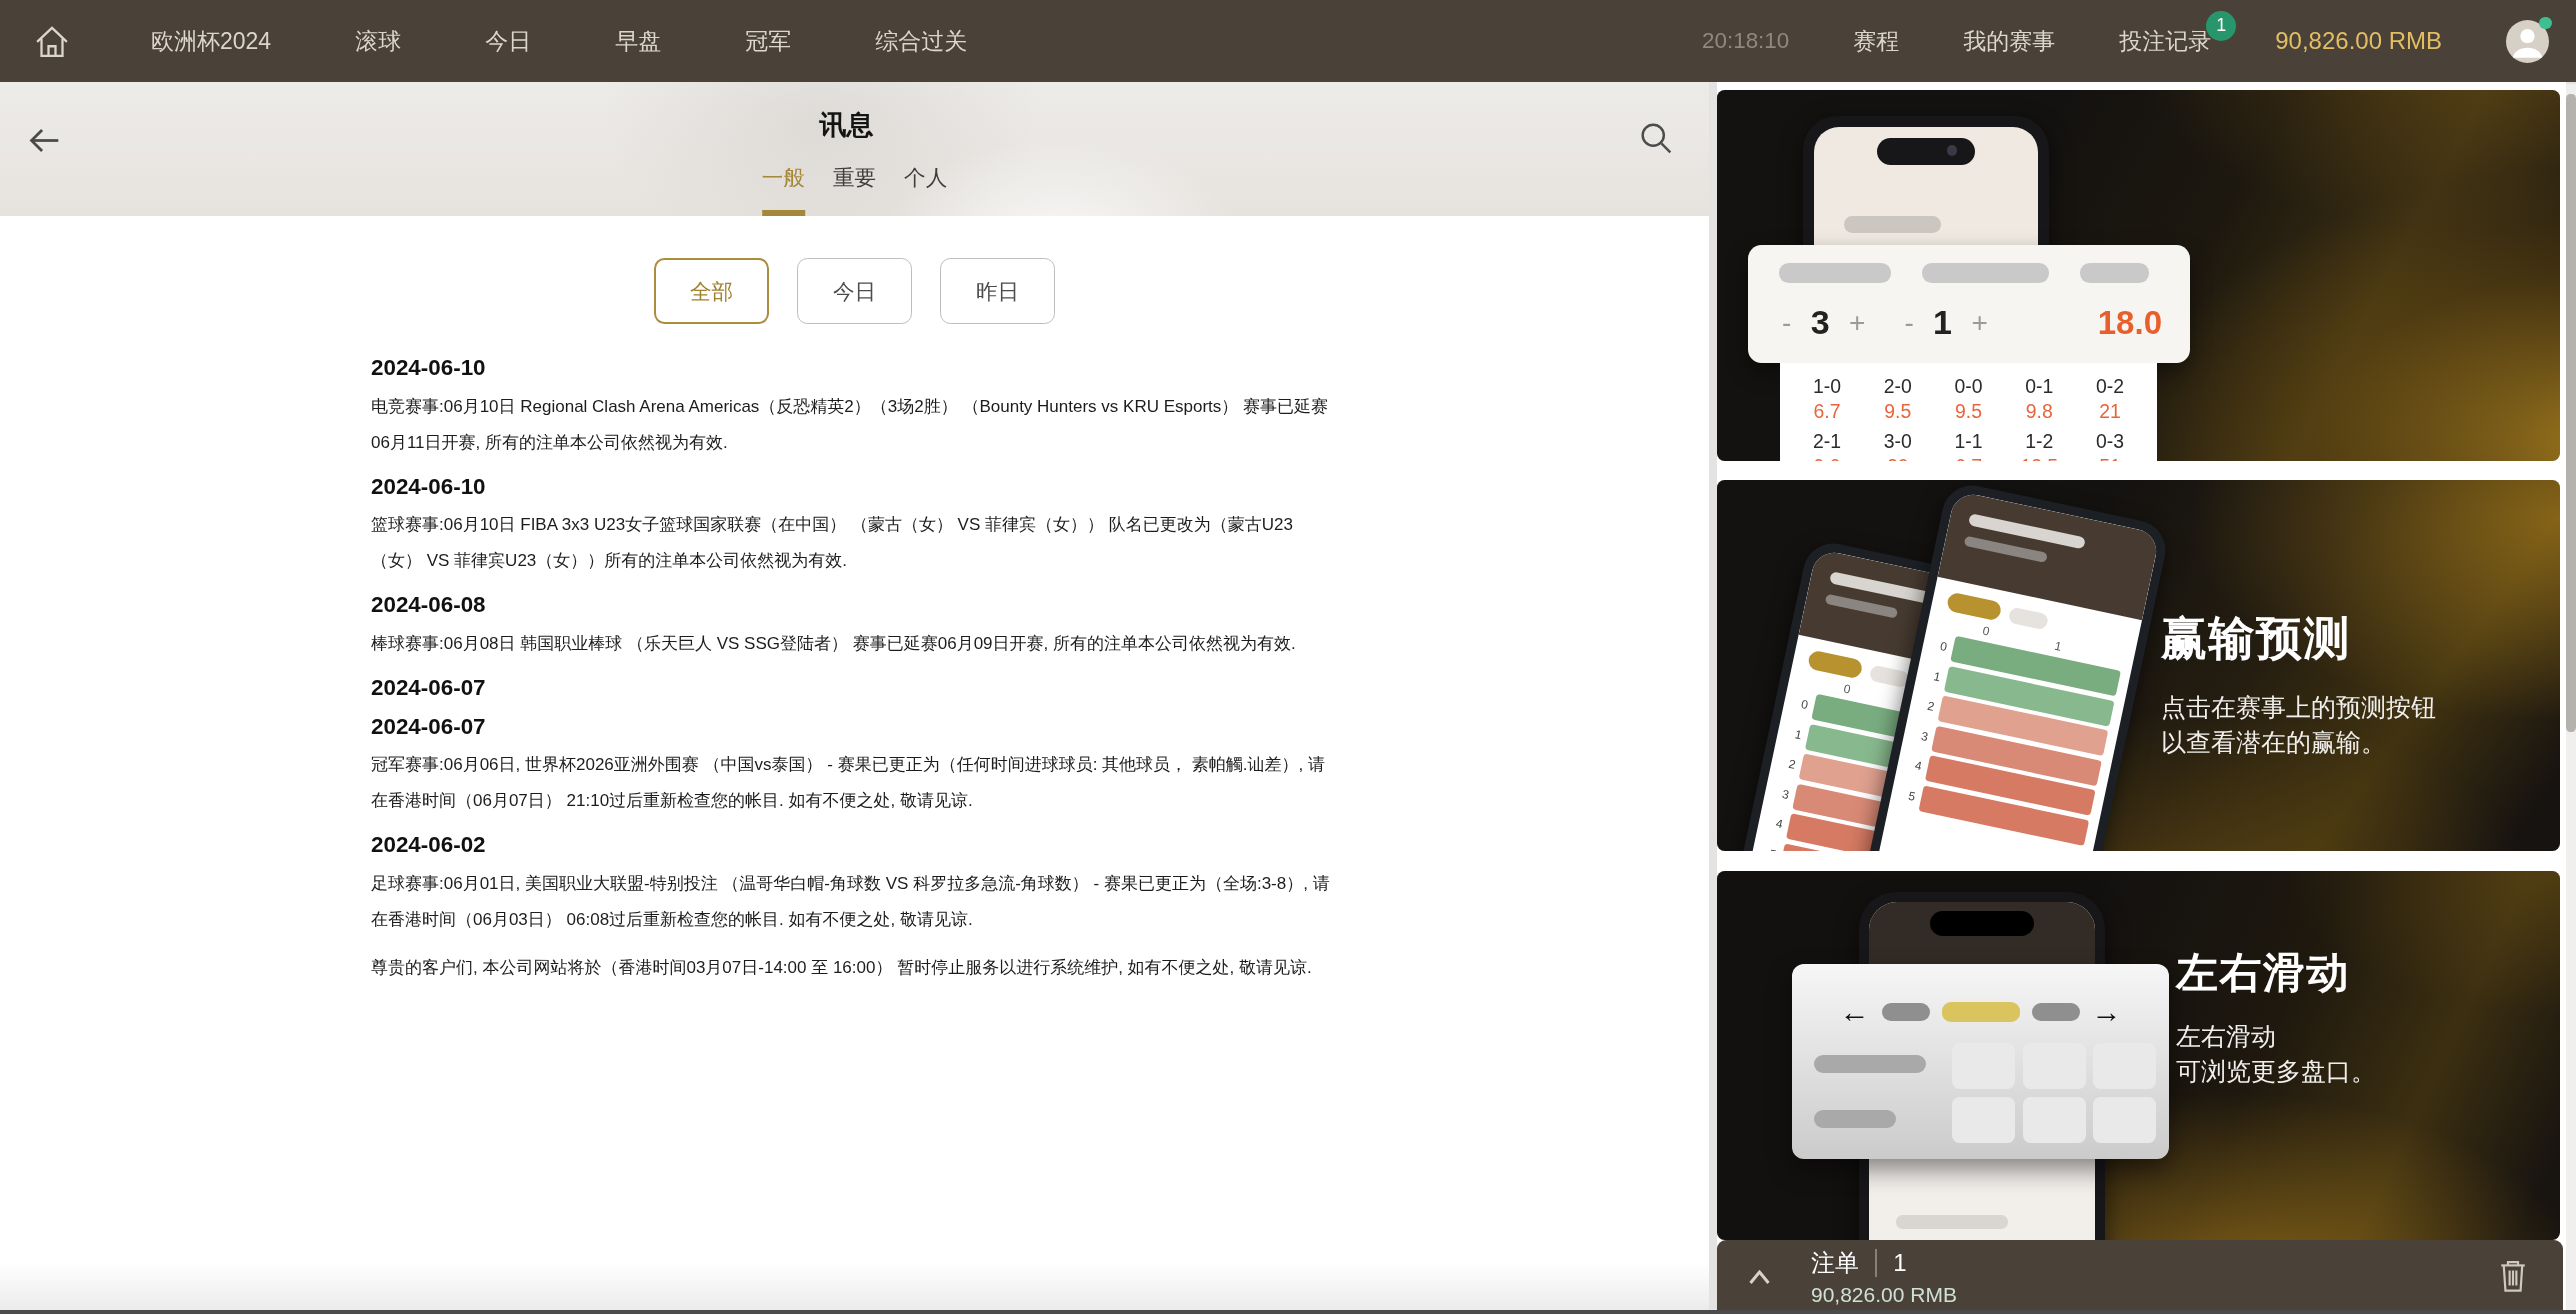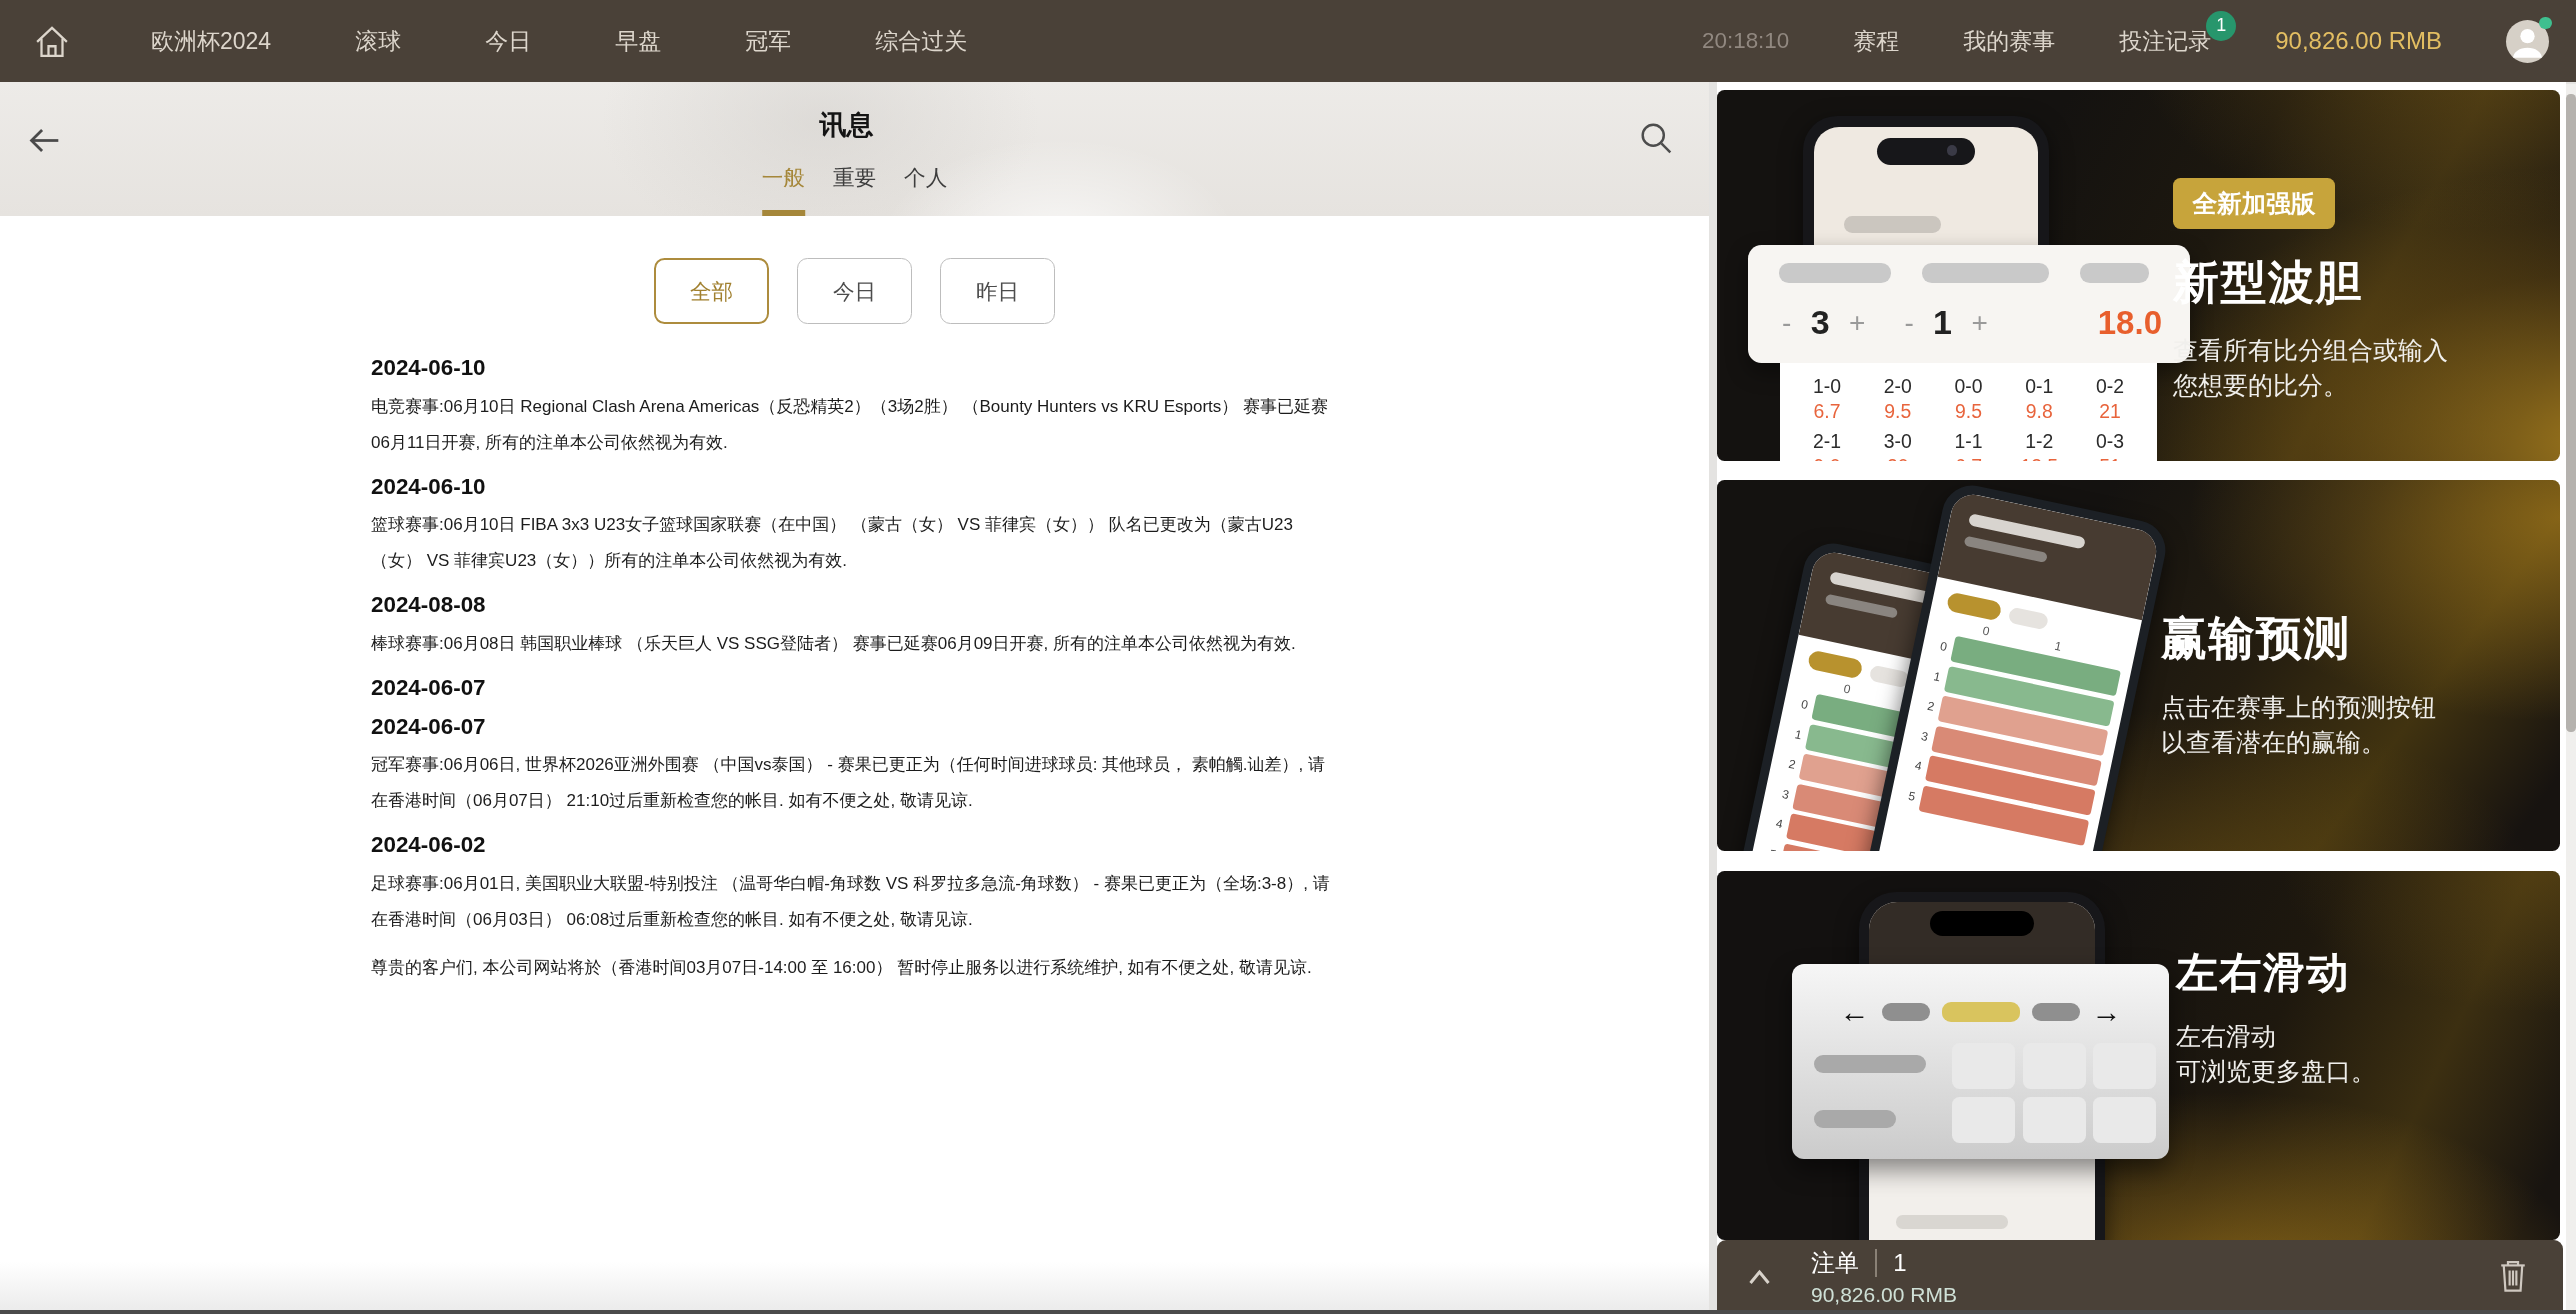--- a/index.html
+++ b/index.html
@@ -252,21 +252,21 @@
   <div class="news">
     <div class="news-entry">
       <div class="news-date">2024-06-10</div>
       <div class="news-text">电竞赛事:06月10日 Regional Clash Arena Americas（反恐精英2）（3场2胜） （Bounty Hunters vs KRU Esports） 赛事已延赛06月11日开赛, 所有的注单本公司依然视为有效.</div>
     </div>
     <div class="news-entry">
       <div class="news-date">2024-06-10</div>
       <div class="news-text">篮球赛事:06月10日 FIBA 3x3 U23女子篮球国家联赛（在中国） （蒙古（女） VS 菲律宾（女）） 队名已更改为（蒙古U23（女） VS 菲律宾U23（女））所有的注单本公司依然视为有效.</div>
     </div>
     <div class="news-entry">
-      <div class="news-date">2024-08-08</div>
+      <div class="news-date">2024-06-08</div>
       <div class="news-text">棒球赛事:06月08日 韩国职业棒球 （乐天巨人 VS SSG登陆者） 赛事已延赛06月09日开赛, 所有的注单本公司依然视为有效.</div>
     </div>
     <div class="news-entry">
       <div class="news-date">2024-06-07</div>
     </div>
     <div class="news-entry">
       <div class="news-date">2024-06-07</div>
       <div class="news-text">冠军赛事:06月06日, 世界杯2026亚洲外围赛 （中国vs泰国） - 赛果已更正为（任何时间进球球员: 其他球员， 素帕觸.讪差）, 请在香港时间（06月07日） 21:10过后重新检查您的帐目. 如有不便之处, 敬请见谅.</div>
     </div>
     <div class="news-entry">
@@ -331,28 +331,20 @@
           <span class="score-cell">0-3</span>
         </div>
         <div class="odds-row">
           <span class="odds-cell">9.0</span>
           <span class="odds-cell">20</span>
           <span class="odds-cell">6.7</span>
           <span class="odds-cell">13.5</span>
           <span class="odds-cell">51</span>
         </div>
       </div>
-    <div class="p1-text">
-      <span class="promo-badge">全新加强版</span>
-      <div class="promo-title">新型波胆</div>
-      <div class="promo-desc">
-        <div>查看所有比分组合或输入</div>
-        <div>您想要的比分。</div>
-      </div>
-    </div>
   </div>
 
   <div id="promo2" class="promo-card card-bg2">
     <div id="p2-phoneA" class="mini-phone">
       <div class="mini-screen">
         <div class="mini-head">
             <div class="hp1"></div>
             <div class="hp2"></div>
           </div>
         <div class="mini-goldrow">

